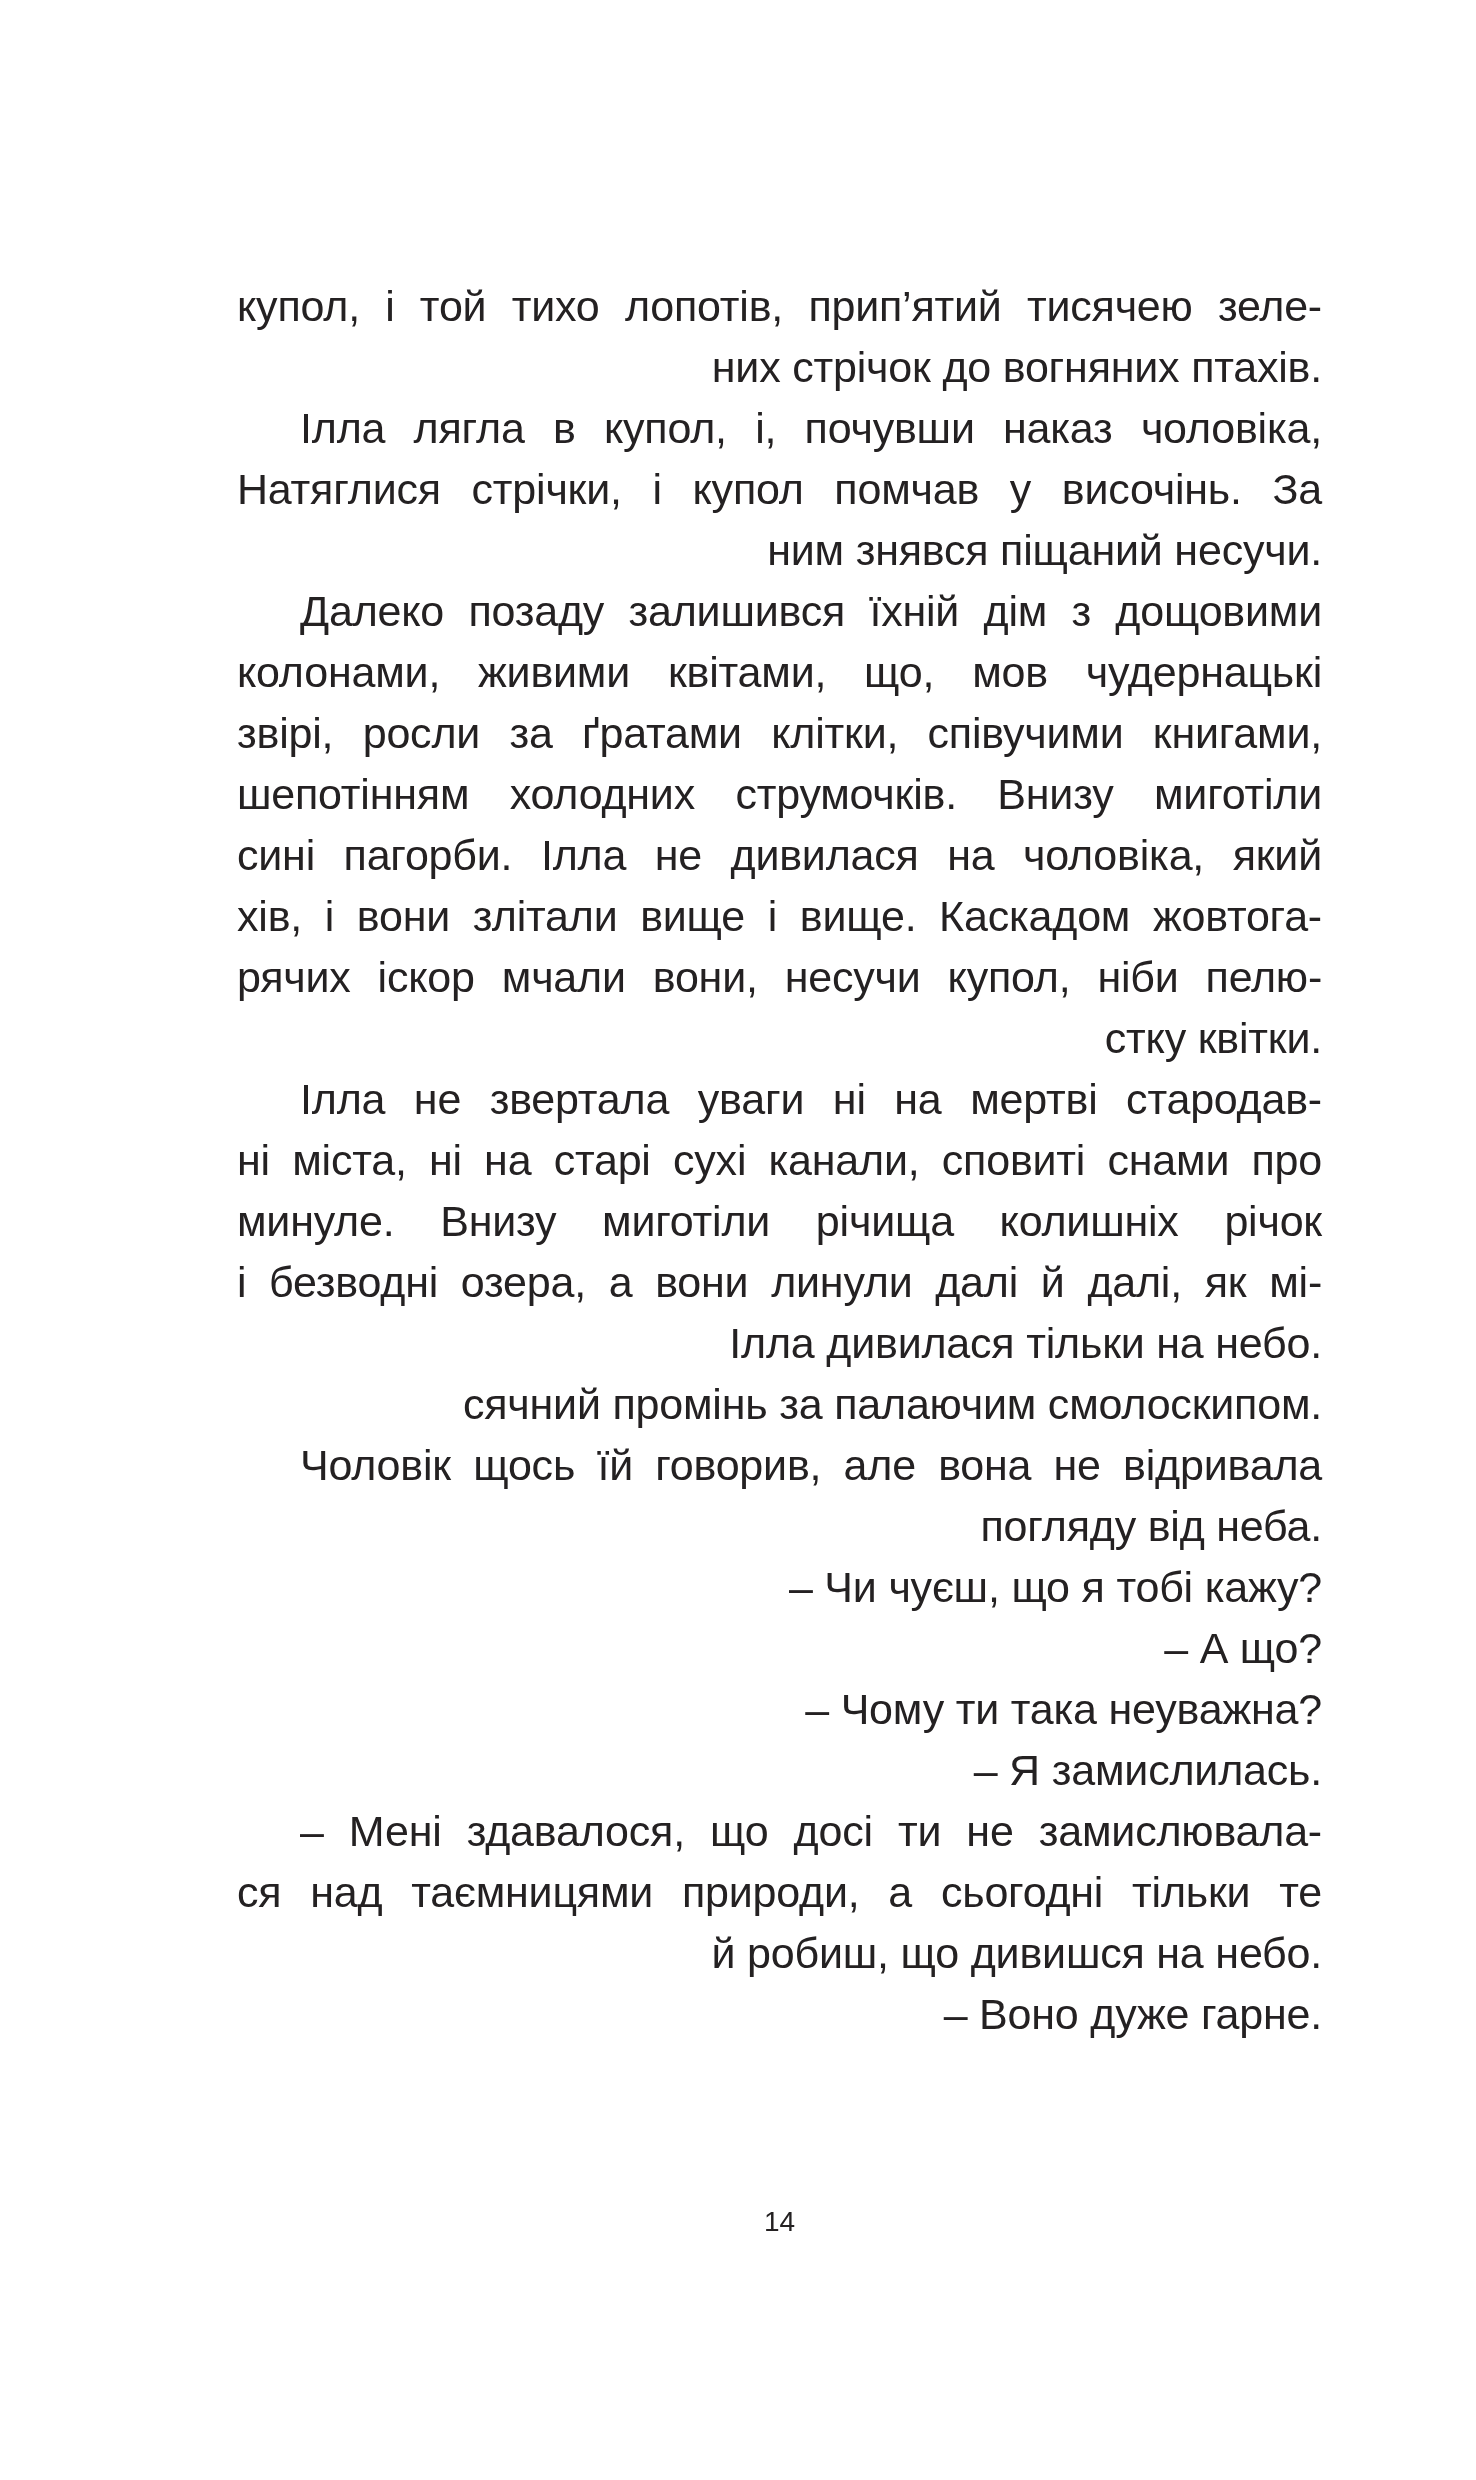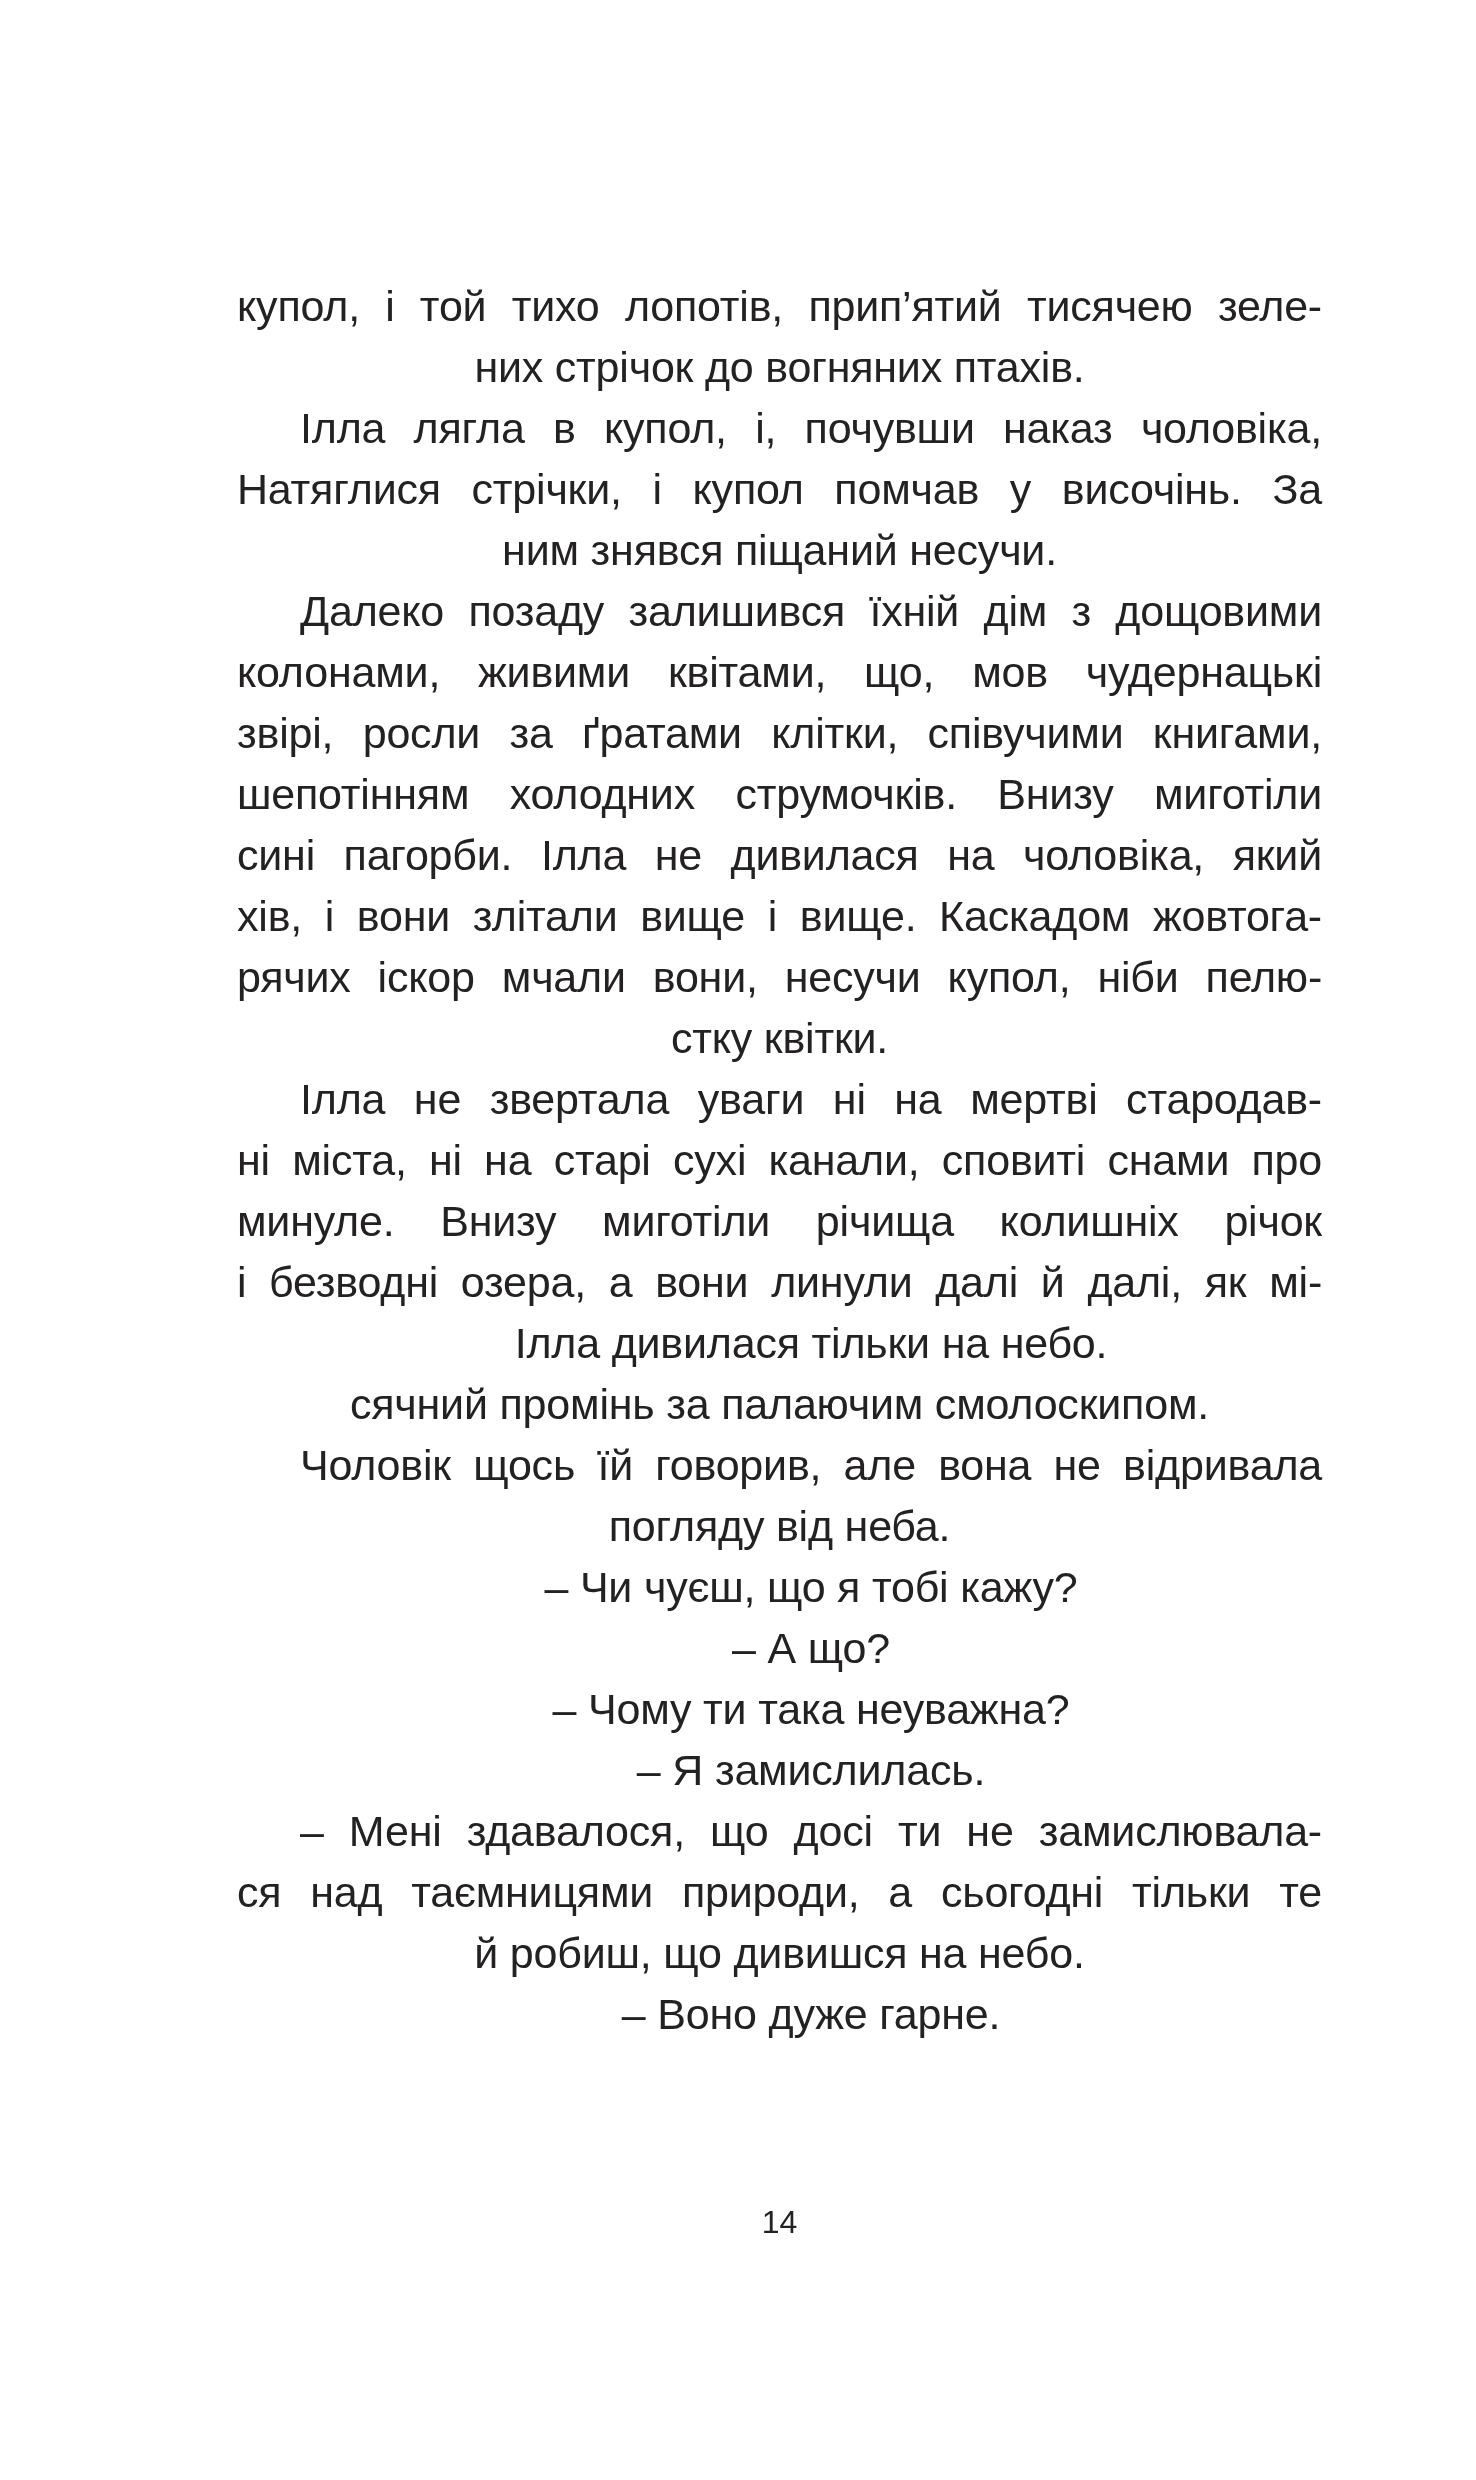--- a/index.html
+++ b/index.html
@@ -20,36 +20,36 @@
     position: absolute;
     left: 237px;
     top: 276px;
     width: 1085px;
     font-size: 43px;
     line-height: 61px;
     letter-spacing: -0.2px;
   }
   .line {
     min-height: 61px;
-    text-align: center;
+    text-align: right;
   }
   .line.justify {
     text-align: justify;
     text-align-last: justify;
   }
   .line.indent {
     padding-left: 63px;
   }
   .page-number {
     position: absolute;
     left: 237px;
     top: 2198px;
     width: 1085px;
     text-align: center;
-    font-size: 32px;
+    font-size: 28px;
     line-height: 48px;
     color: #242122;
   }
 </style>
 </head>
 <body>
 
 <main class="page">
   <section class="text-block">
       <div class="line justify">купол, і той тихо лопотів, прип’ятий тисячею зеле-</div>

